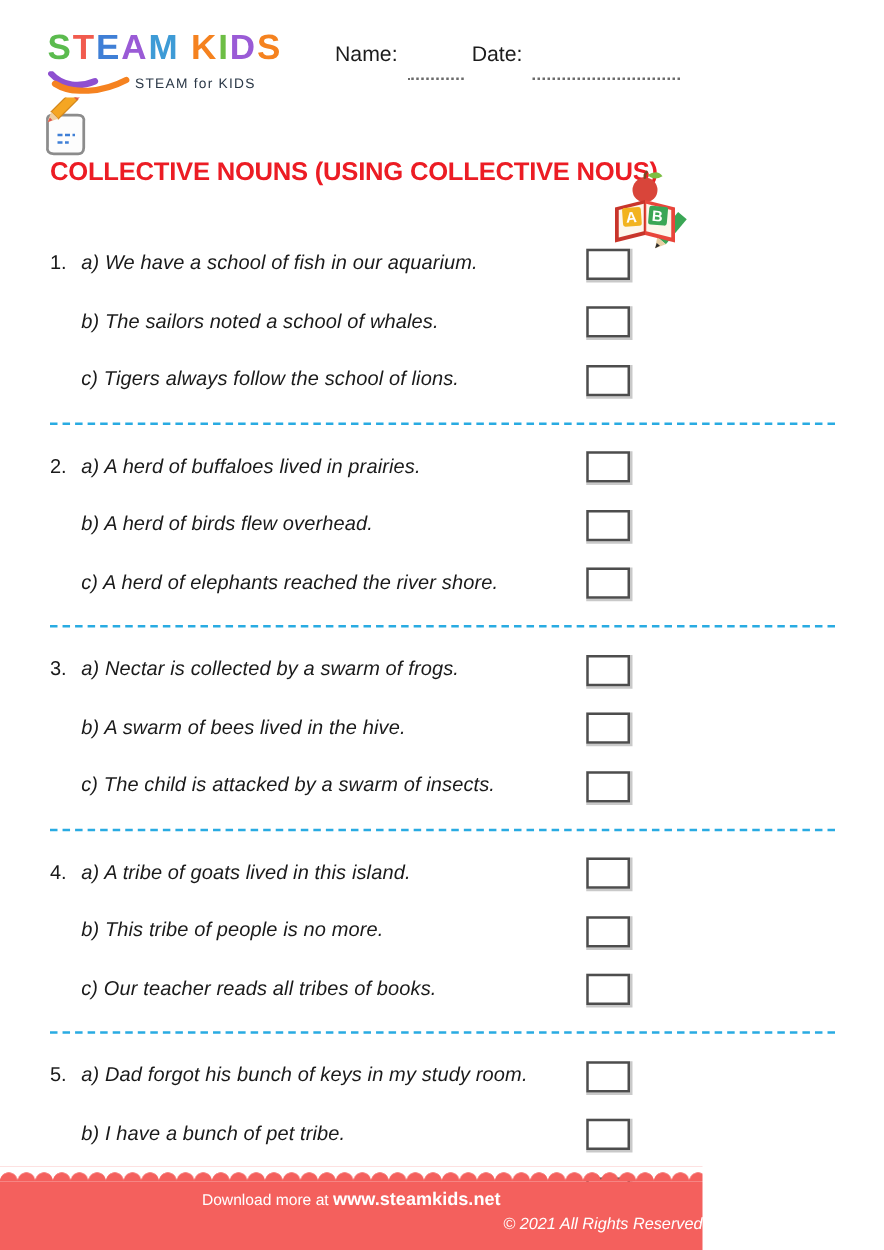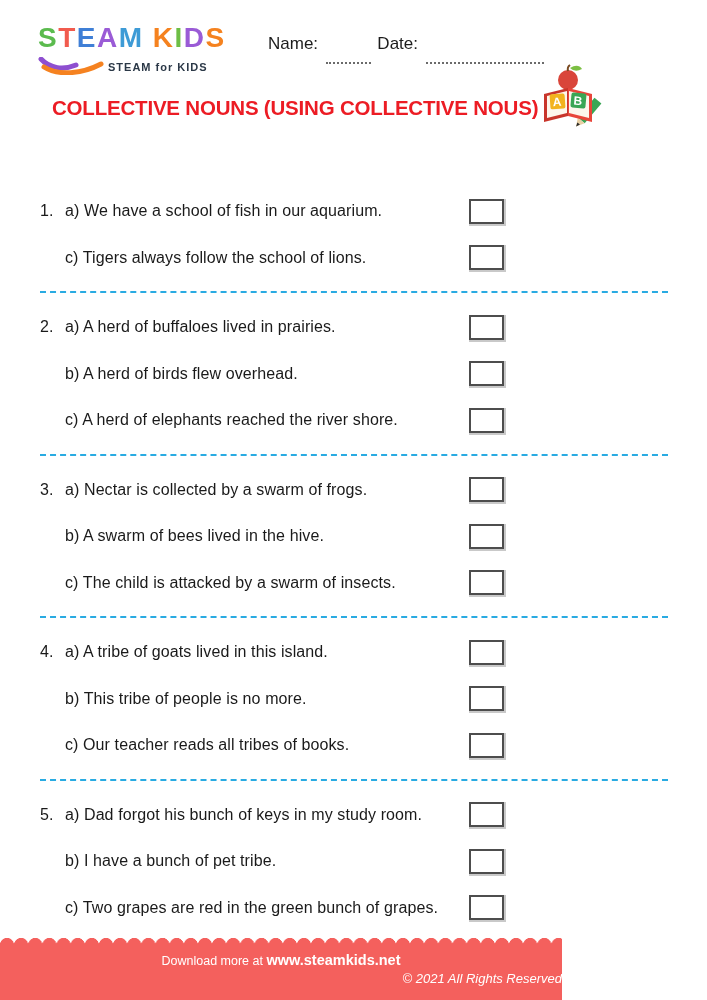--- a/index.html
+++ b/index.html
@@ -4,41 +4,41 @@
 <style>
   html,body{margin:0;padding:0;}
   body{width:707px;height:1000px;background:#fff;font-family:"Liberation Sans",sans-serif;overflow:hidden;}
   .page{position:relative;width:562px;height:1000px;background:#fff;}
 
   
   .header{position:absolute;top:24px;left:38px;right:18px;display:flex;align-items:flex-start;}
   .logo-block{width:212px;flex:none;}
   .logo-letters{font-size:28px;font-weight:800;letter-spacing:1.5px;line-height:28px;white-space:pre;}
   .logo-sub{display:flex;align-items:flex-end;margin-top:-4px;}
-  .logo-tagline{font-size:11px;font-weight:bold;color:#2b3847;letter-spacing:1px;margin-left:4px;margin-bottom:2px;margin-top:13px;}
+  .logo-tagline{font-size:11px;font-weight:normal;color:#2b3847;letter-spacing:1px;margin-left:4px;margin-bottom:2px;margin-top:13px;}
   .name-date{flex:1;display:flex;align-items:flex-end;margin-left:18px;margin-top:10px;font-size:17px;color:#1c1c1c;}
   .field-label{flex:none;margin-bottom:16px;}
   .dotline{flex:1;border-bottom:2px dotted #6b6b6b;height:15px;margin:0 6px 6px 8px;}
   .dotline.date-line{flex:none;width:118px;margin-right:0;}
 
   
-  .title-row{position:absolute;top:78px;left:44px;right:12px;display:flex;align-items:center;}
+  .title-row{position:absolute;top:78px;left:32px;right:12px;display:flex;align-items:flex-start;flex-direction:column;}
   .page-title{color:#EC1C24;font-size:20.5px;font-weight:bold;letter-spacing:-0.2px;margin-left:8px;white-space:nowrap;}
   .book-icon-wrap{margin-left:auto;margin-top:-14px;}
 
   
   .instructions{position:absolute;top:118px;left:40px;width:640px;color:#1B75BC;font-weight:bold;font-size:15.5px;line-height:21.5px;}
   .check-glyph{color:#7AB648;font-size:19px;font-weight:bold;margin:0 3px;vertical-align:-1px;}
 
   
   .questions{position:absolute;top:188px;left:40px;width:628px;}
   .q-block{width:464px;}
   .opt-row{position:relative;display:flex;align-items:center;height:46.5px;padding-left:25px;}
   .q-num{position:absolute;left:0;top:50%;transform:translateY(-50%);font-size:16px;color:#1a1a1a;}
-  .opt-text{font-size:16px;color:#1a1a1a;letter-spacing:0.1px;}
+  .opt-text{font-size:16px;color:#1a1a1a;letter-spacing:0.1px;font-style:italic;}
   .checkbox{flex:none;margin-left:auto;width:31px;height:21px;background:#fff;border:2.5px solid #4d4d4d;box-shadow:1px 1px 0 1px #c9c9c9;}
   .divider{border-top:2.5px dashed #29ABE2;margin:10px 0 11px 0;width:628px;}
 
   
   .scallops{position:absolute;left:0;right:0;bottom:55px;height:12px;
     background-image:radial-gradient(circle at 7px 12px, #F4605D 6.8px, rgba(244,96,93,0) 7.3px);
     background-size:14.15px 12px;background-repeat:repeat-x;}
   .footer-band{position:absolute;left:0;right:0;bottom:0;height:55px;background:#F4605D;color:#fff;text-align:center;}
   .footer-line1{margin-top:7px;font-size:12.5px;}
   .footer-site{font-weight:bold;font-size:14.5px;}
@@ -101,20 +101,24 @@
       </svg>
     </div>
   </div>
 
 
   <div class="questions">
       <div class="q-block">
         <div class="opt-row">
           <span class="q-num">1.</span>
           <span class="opt-text">a) We have a school of fish in our aquarium.</span>
+          <span class="checkbox"></span>
+        </div>
+        <div class="opt-row">
+          <span class="opt-text">b) The sailors noted a school of whales.</span>
           <span class="checkbox"></span>
         </div>
         <div class="opt-row">
           <span class="opt-text">c) Tigers always follow the school of lions.</span>
           <span class="checkbox"></span>
         </div>
       </div>
       <div class="divider"></div>
       <div class="q-block">
         <div class="opt-row">

